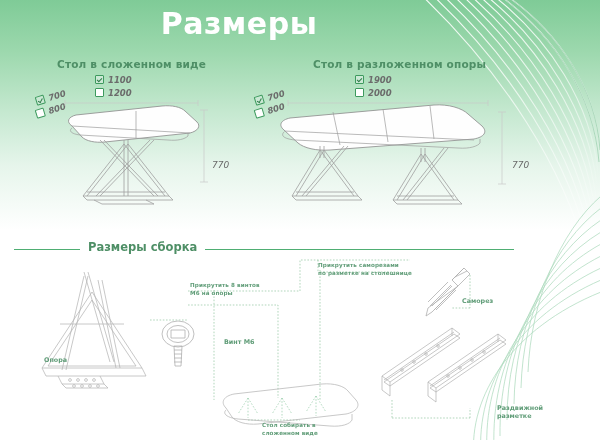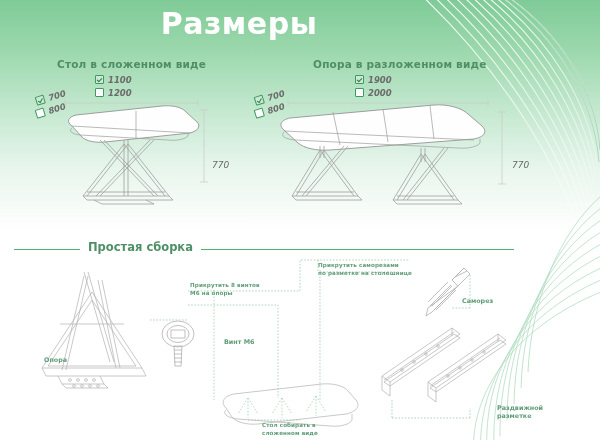--- a/index.html
+++ b/index.html
@@ -193,21 +193,21 @@
       <path d="M74,44 L33,96 M78,44 L37,96"></path>
       <path d="M78,44 L119,96 M74,44 L115,96"></path>
       <path d="M33,96 L119,96 M37,92 L115,92"></path>
       <path d="M50,40 L104,96 M54,40 L108,96"></path>
       <path d="M104,40 L50,96 M100,40 L46,96"></path>
       <path d="M33,96 L37,100 L123,100 L119,96"></path>
       <path d="M44,100 L52,104 M96,100 L104,104 M52,104 L104,104"></path>
     </g>
   </svg>
 
-  <div class="panel-heading" id="head-unfolded">Опора в разложенном виде</div>
+  <div class="panel-heading" id="head-unfolded">Стол в разложенном опоры</div>
 
   <div class="opt-group" id="opt-width-unfolded">
     <div class="opt-row">
       <span class="cbox checked"></span>
       <span class="opt-val">1900</span>
     </div>
     <div class="opt-row">
       <span class="cbox"></span>
       <span class="opt-val">2000</span>
     </div>
@@ -256,21 +256,21 @@
       <path d="M163,54 L196,100 M167,54 L200,100"></path>
       <path d="M163,54 L135,100 M167,54 L139,100"></path>
       <path d="M135,100 L200,100 M139,96 L196,96"></path>
       <path d="M186,48 L145,100 M190,48 L149,100"></path>
       <path d="M135,100 L139,104 L204,104 L200,100"></path>
     </g>
   </svg>
 
   <div class="section-head">
     <div class="rule"></div>
-    <div class="label">Простая сборка</div>
+    <div class="label">Размеры сборка</div>
   </div>
 
   <svg class="assembly-svg" viewBox="0 0 600 190">
 
     <g fill="none" stroke="#8fc49f" stroke-width="0.7" stroke-dasharray="1.6 1.6">
       <path d="M188,41 L300,41 L300,10 L410,10"></path>
       <path d="M188,55 L278,55 L278,148"></path>
       <path d="M214,40 L214,150"></path>
       <path d="M320,20 L320,150"></path>
       <path d="M318,10 L318,22 M320,22 L400,22"></path>

